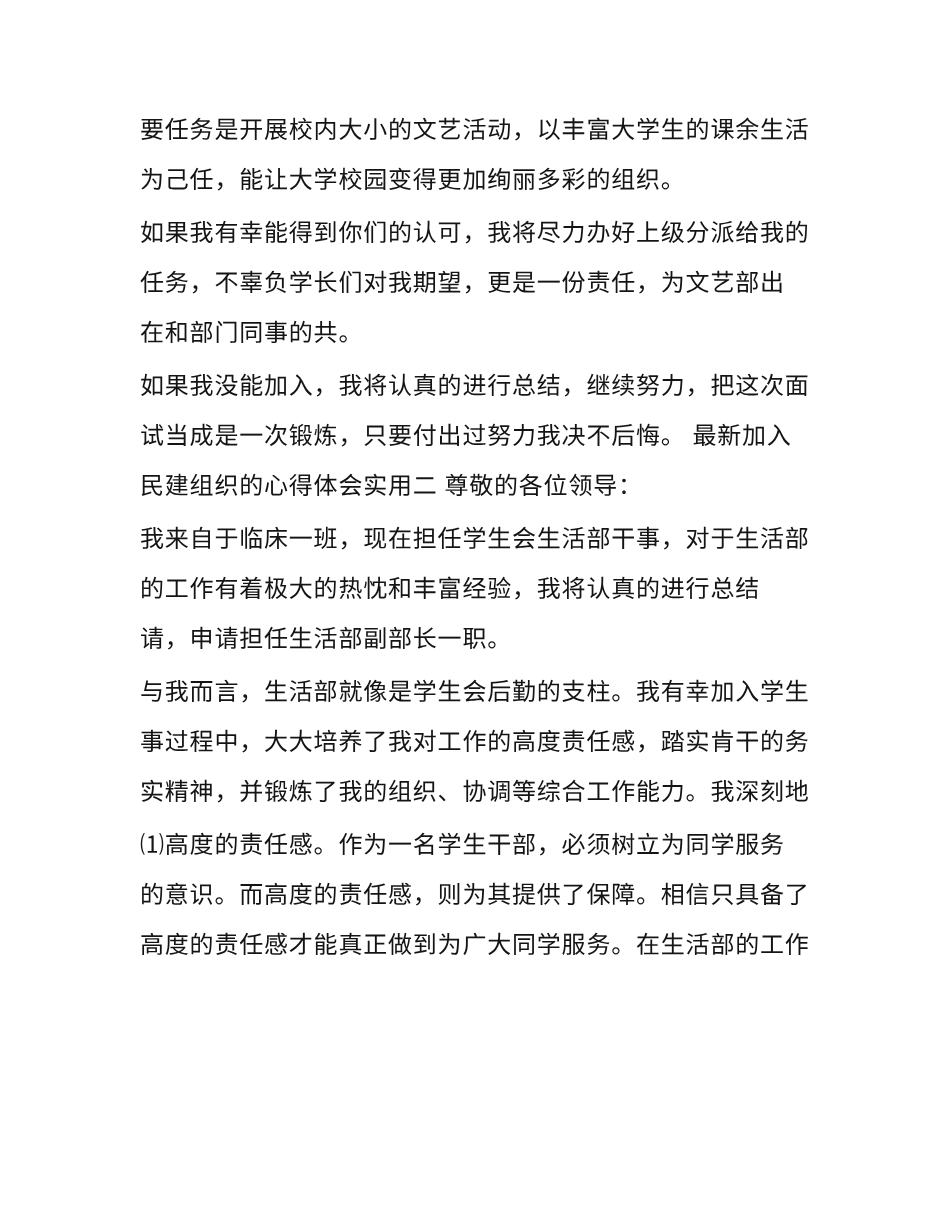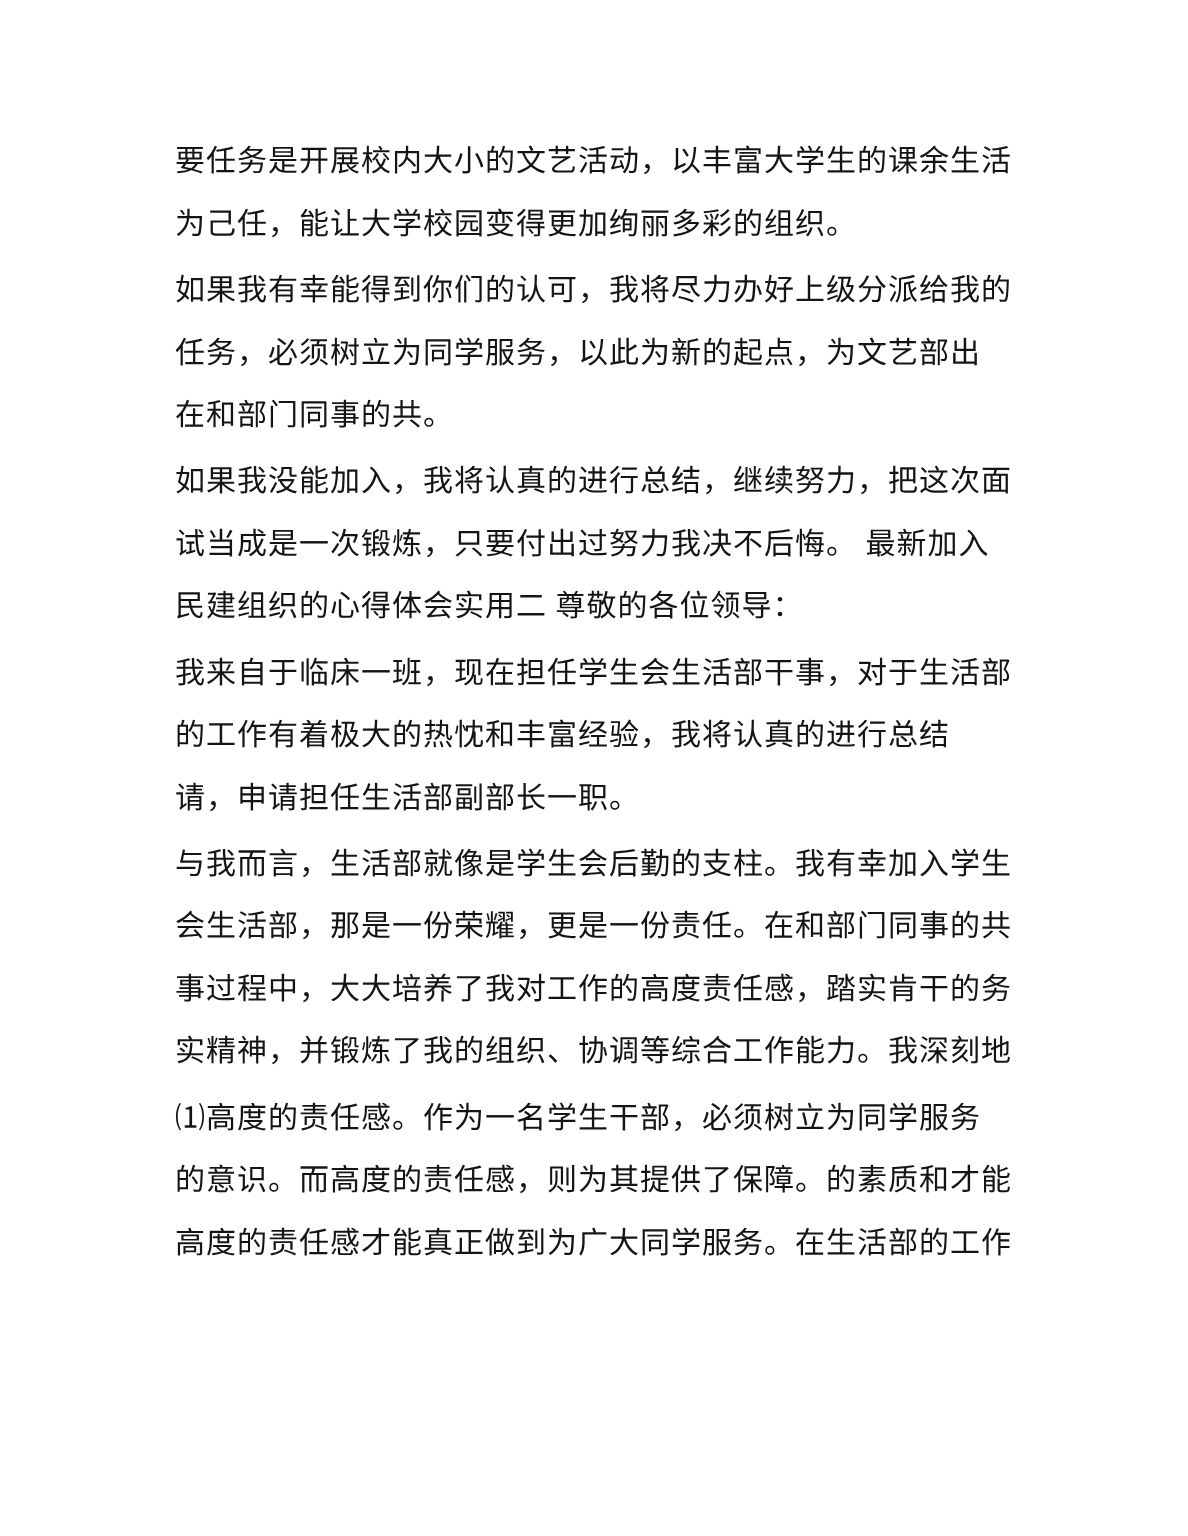--- a/index.html
+++ b/index.html
@@ -35,38 +35,37 @@
 <body style="background: rgb(255, 255, 255);">
 
 <div class="page" id="page" style="background: rgb(255, 255, 255);">
   <div id="content" style="color: rgb(20, 20, 20);">
       <p class="para">
         <span class="line">要任务是开展校内大小的文艺活动，以丰富大学生的课余生活</span>
         <span class="line">为己任，能让大学校园变得更加绚丽多彩的组织。</span>
       </p>
       <p class="para">
         <span class="line">如果我有幸能得到你们的认可，我将尽力办好上级分派给我的</span>
-        <span class="line">任务，必须树立为同学服务，以此为新的起点，为文艺部出</span>
+        <span class="line">任务，不辜负学长们对我期望，更是一份责任，为文艺部出</span>
         <span class="line">在和部门同事的共。</span>
       </p>
       <p class="para">
         <span class="line">如果我没能加入，我将认真的进行总结，继续努力，把这次面</span>
         <span class="line">试当成是一次锻炼，只要付出过努力我决不后悔。 最新加入</span>
         <span class="line">民建组织的心得体会实用二 尊敬的各位领导：</span>
       </p>
       <p class="para">
         <span class="line">我来自于临床一班，现在担任学生会生活部干事，对于生活部</span>
         <span class="line">的工作有着极大的热忱和丰富经验，我将认真的进行总结</span>
         <span class="line">请，申请担任生活部副部长一职。</span>
       </p>
       <p class="para">
         <span class="line">与我而言，生活部就像是学生会后勤的支柱。我有幸加入学生</span>
-        <span class="line">会生活部，那是一份荣耀，更是一份责任。在和部门同事的共</span>
         <span class="line">事过程中，大大培养了我对工作的高度责任感，踏实肯干的务</span>
         <span class="line">实精神，并锻炼了我的组织、协调等综合工作能力。我深刻地</span>
       </p>
       <p class="para">
         <span class="line">⑴高度的责任感。作为一名学生干部，必须树立为同学服务</span>
-        <span class="line">的意识。而高度的责任感，则为其提供了保障。的素质和才能</span>
+        <span class="line">的意识。而高度的责任感，则为其提供了保障。相信只具备了</span>
         <span class="line">高度的责任感才能真正做到为广大同学服务。在生活部的工作</span>
       </p>
     </div>
 </div>
 
 </body></html>

